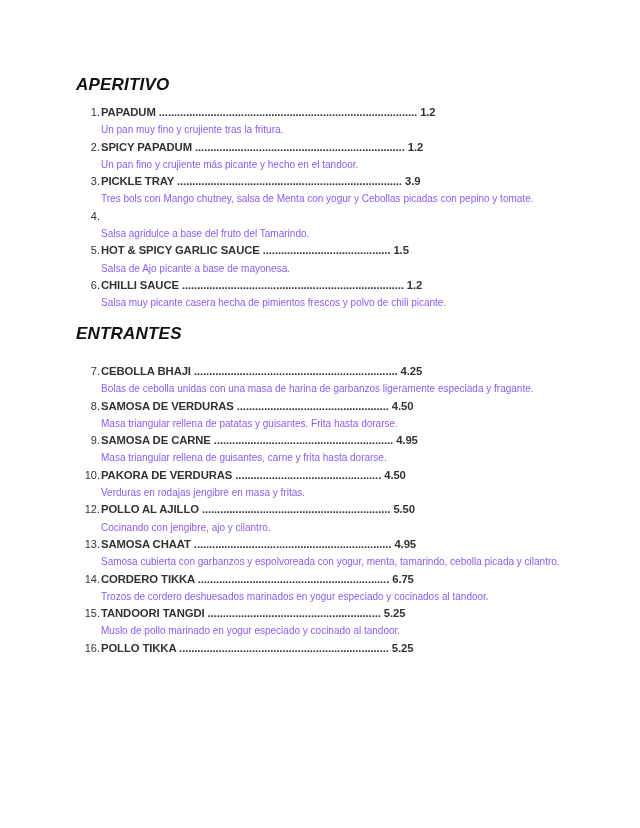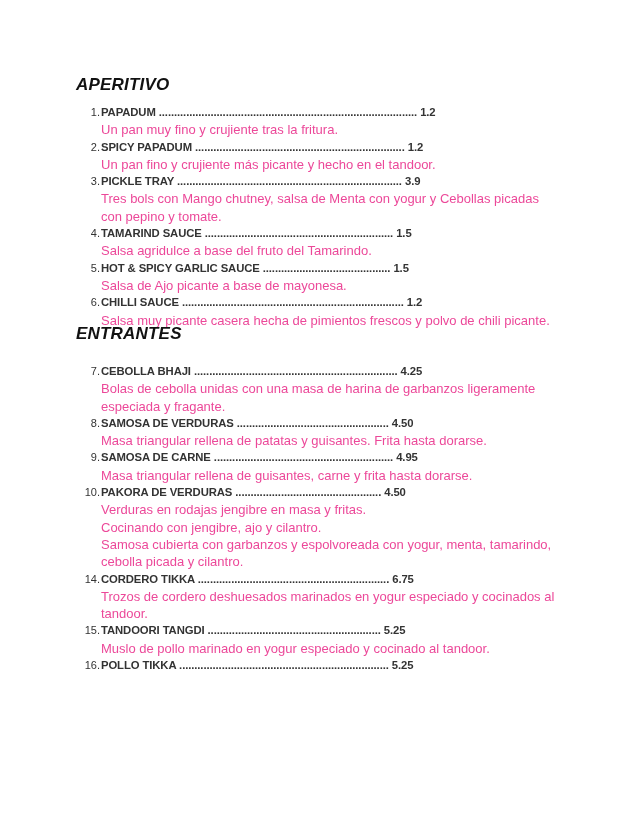--- a/index.html
+++ b/index.html
@@ -64,22 +64,22 @@
       left: 101px;
       font-size: 11.3px;
       color: #333333;
       letter-spacing: -0.1px;
       font-weight: bold;
     }
     .item-desc {
       display: block;
       margin-left: 101px;
       width: 460px;
-      font-size: 13px;
-      color: #ec4899;
+      font-size: 10px;
+      color: #8b5cf6;
       line-height: 17.3px;
     }
   </style>
 </head>
 <body>
 
 <div class="page">
 
   <h2 class="section-title" style="top:75px;">APERITIVO</h2>
 
@@ -101,21 +101,20 @@
     <li class="menu-item">
       <span class="item-line">
         <span class="item-num">3.</span>
         <span class="item-name"><span>PICKLE TRAY</span> <span>..........................................................................</span> <span>3.9</span></span>
       </span>
       <span class="item-desc">Tres bols con Mango chutney, salsa de Menta con yogur y Cebollas picadas con pepino y tomate.</span>
     </li>
     <li class="menu-item">
       <span class="item-line">
         <span class="item-num">4.</span>
-        <span class="item-name"><span>TAMARIND SAUCE</span> <span>..............................................................</span> <span>1.5</span></span>
       </span>
       <span class="item-desc">Salsa agridulce a base del fruto del Tamarindo.</span>
     </li>
     <li class="menu-item">
       <span class="item-line">
         <span class="item-num">5.</span>
         <span class="item-name"><span>HOT &amp; SPICY GARLIC SAUCE</span> <span>..........................................</span> <span>1.5</span></span>
       </span>
       <span class="item-desc">Salsa de Ajo picante a base de mayonesa.</span>
     </li>
@@ -153,23 +152,31 @@
       <span class="item-desc">Masa triangular rellena de guisantes, carne y frita hasta dorarse.</span>
     </li>
     <li class="menu-item">
       <span class="item-line">
         <span class="item-num">10.</span>
         <span class="item-name"><span>PAKORA DE VERDURAS</span> <span>................................................</span> <span>4.50</span></span>
       </span>
       <span class="item-desc">Verduras en rodajas jengibre en masa y fritas.</span>
     </li>
     <li class="menu-item">
+      <span class="item-line">
+        <span class="item-num">12.</span>
+        <span class="item-name"><span>POLLO AL AJILLO</span> <span>..............................................................</span> <span>5.50</span></span>
+      </span>
       <span class="item-desc">Cocinando con jengibre, ajo y cilantro.</span>
     </li>
     <li class="menu-item">
+      <span class="item-line">
+        <span class="item-num">13.</span>
+        <span class="item-name"><span>SAMOSA CHAAT</span> <span>.................................................................</span> <span>4.95</span></span>
+      </span>
       <span class="item-desc">Samosa cubierta con garbanzos y espolvoreada con yogur, menta, tamarindo, cebolla picada y cilantro.</span>
     </li>
     <li class="menu-item">
       <span class="item-line">
         <span class="item-num">14.</span>
         <span class="item-name"><span>CORDERO TIKKA</span> <span>...............................................................</span> <span>6.75</span></span>
       </span>
       <span class="item-desc">Trozos de cordero deshuesados marinados en yogur especiado y cocinados al tandoor.</span>
     </li>
     <li class="menu-item">

